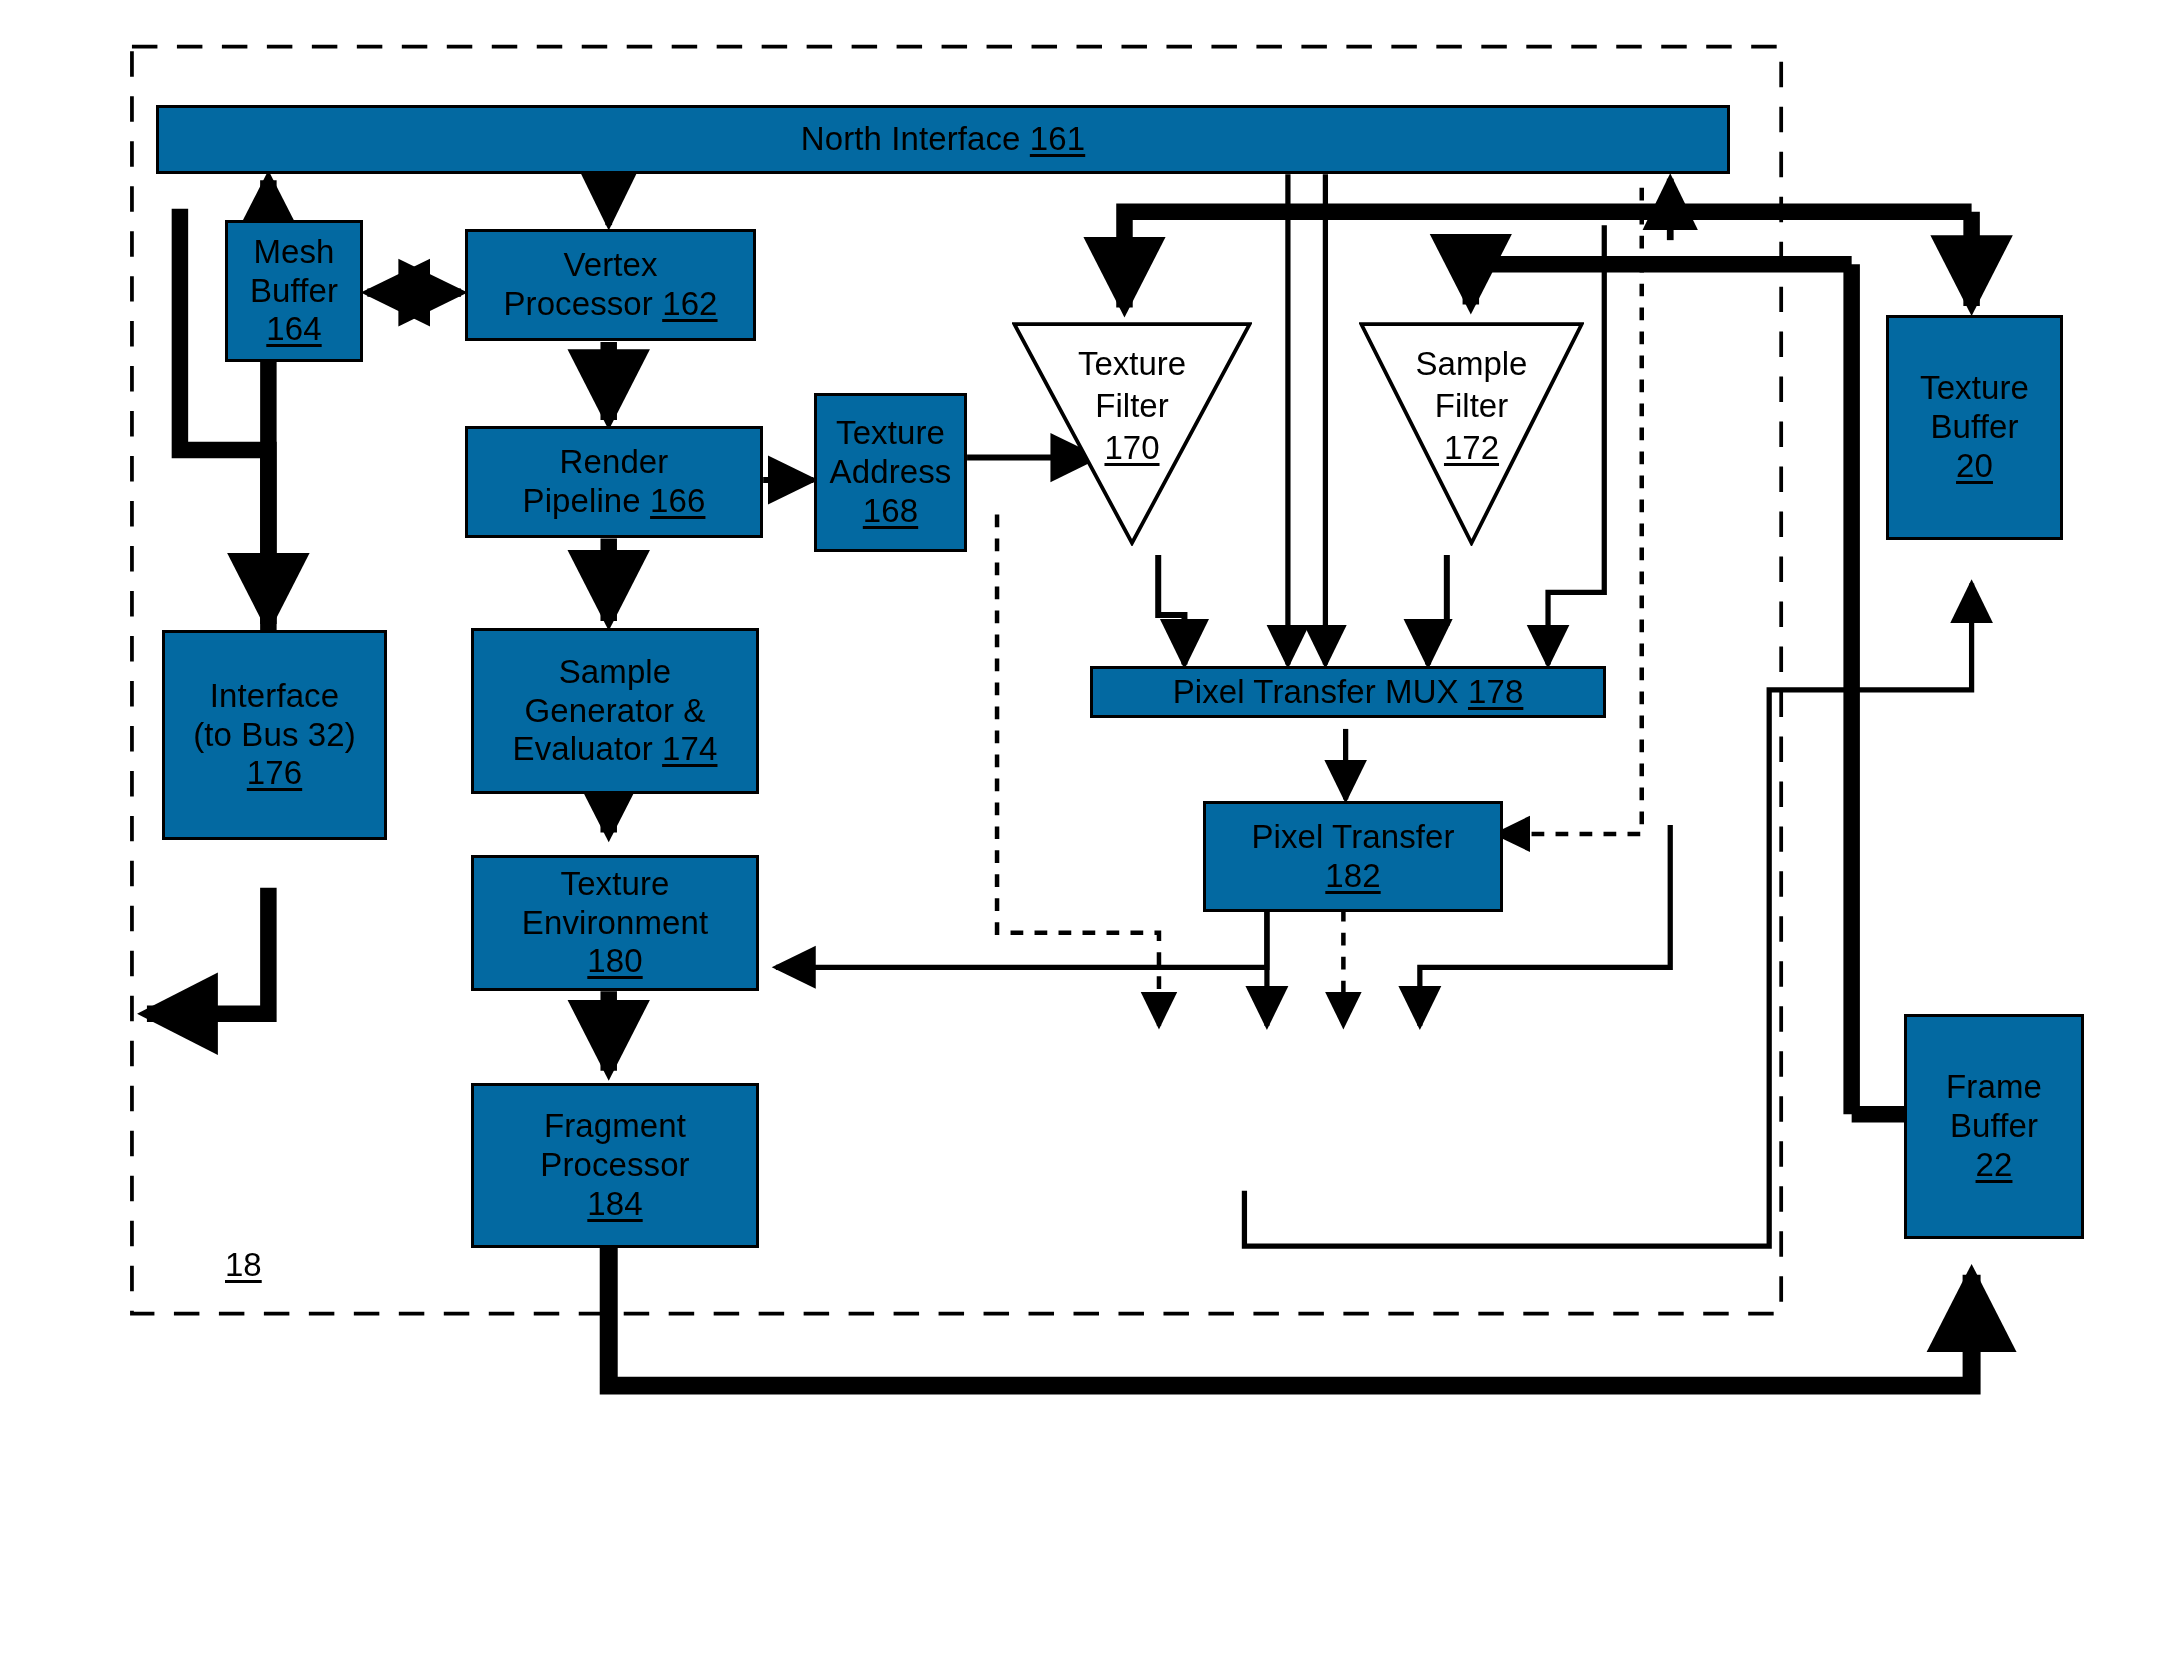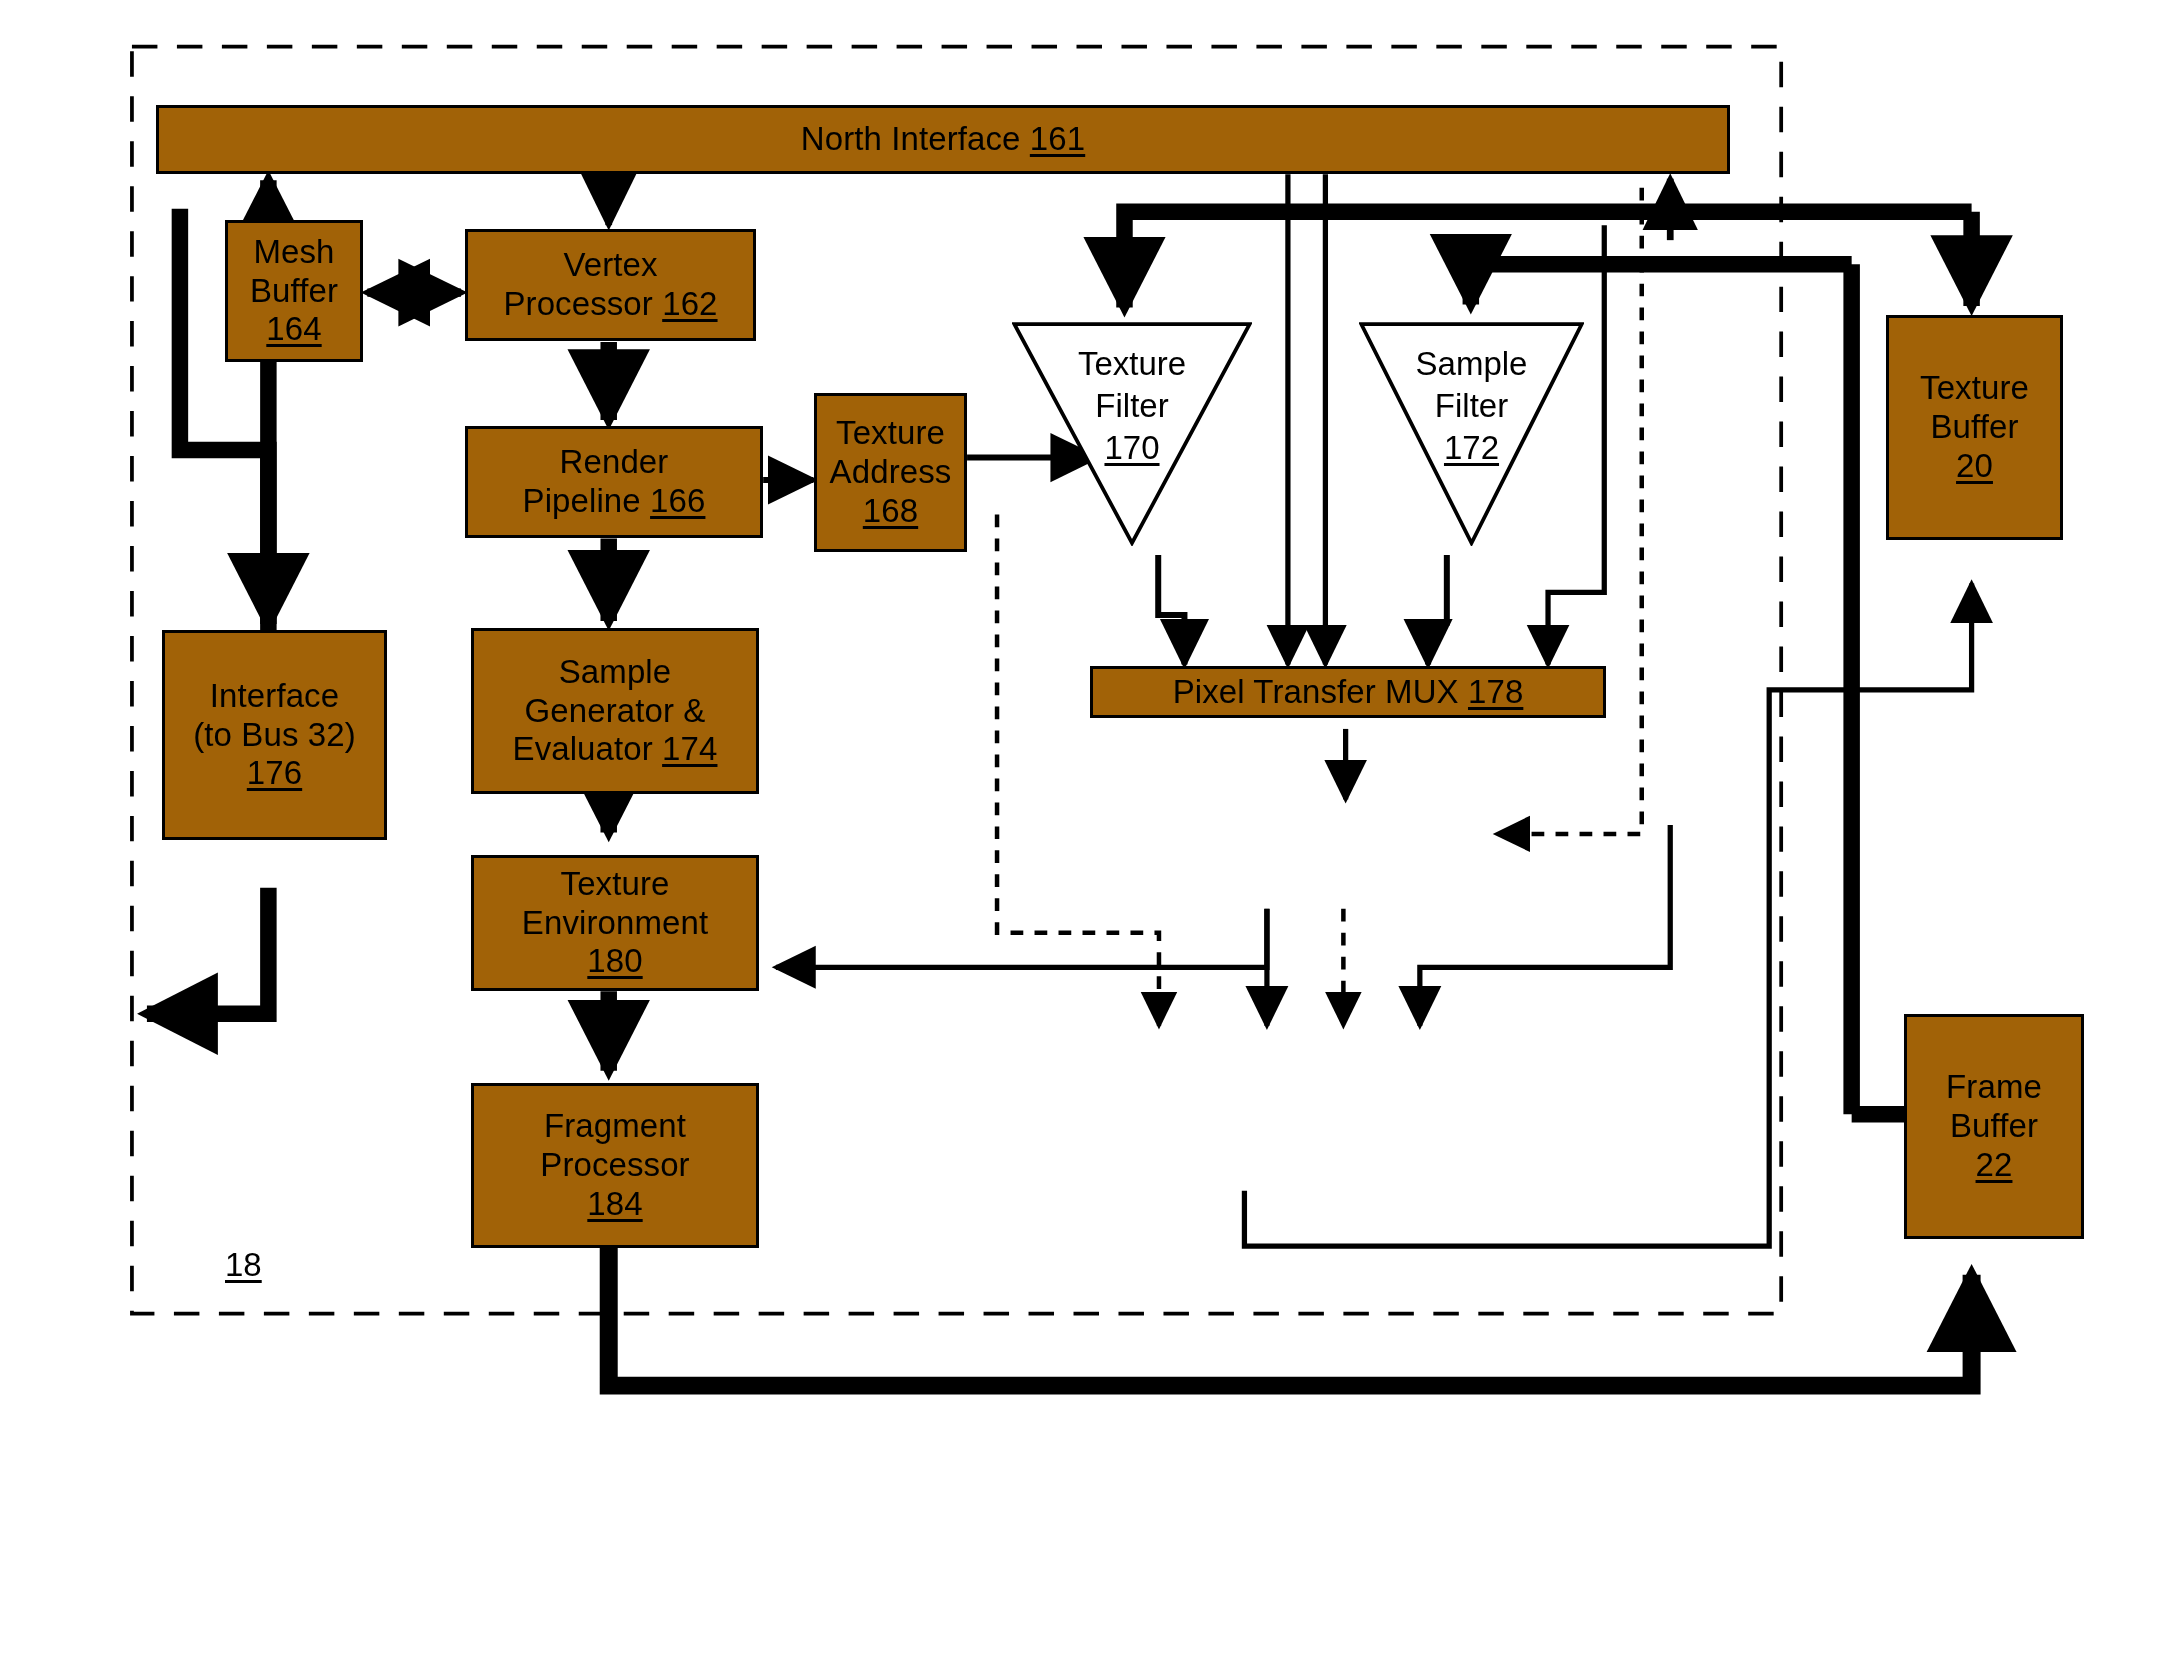--- a/index.html
+++ b/index.html
@@ -20,21 +20,21 @@
   #svgroot {
     position: absolute;
     left: 0; top: 0;
     width: 2183px;
     height: 1673px;
   }
   .blk {
     position: absolute;
     box-sizing: border-box;
     border: 3px solid #000;
-    background: #a16207;
+    background: #0369a1;
     display: flex;
     flex-direction: column;
     align-items: center;
     justify-content: center;
     text-align: center;
     font-size: 33px;
     line-height: 1.18;
     color: #000;
     letter-spacing: 0.1px;
     z-index: 5;
@@ -222,20 +222,24 @@
     <div class="tri-label u" style="top:108px;">172</div>
   </div>
 
   <div class="blk" style="left:1090px; top:666px; width:516px; height:52px;">
     <span class="ln">
       <span>Pixel Transfer MUX</span>
       <span class="u">178</span>
     </span>
   </div>
 
+  <div class="blk" style="left:1203px; top:801px; width:300px; height:111px;">
+    <span class="ln">Pixel Transfer</span>
+    <span class="ln u">182</span>
+  </div>
 
 
   <div class="blk" style="left:1886px; top:315px; width:177px; height:225px;">
     <span class="ln">Texture</span>
     <span class="ln">Buffer</span>
     <span class="ln u">20</span>
   </div>
 
   <div class="blk" style="left:1904px; top:1014px; width:180px; height:225px;">
     <span class="ln">Frame</span>

